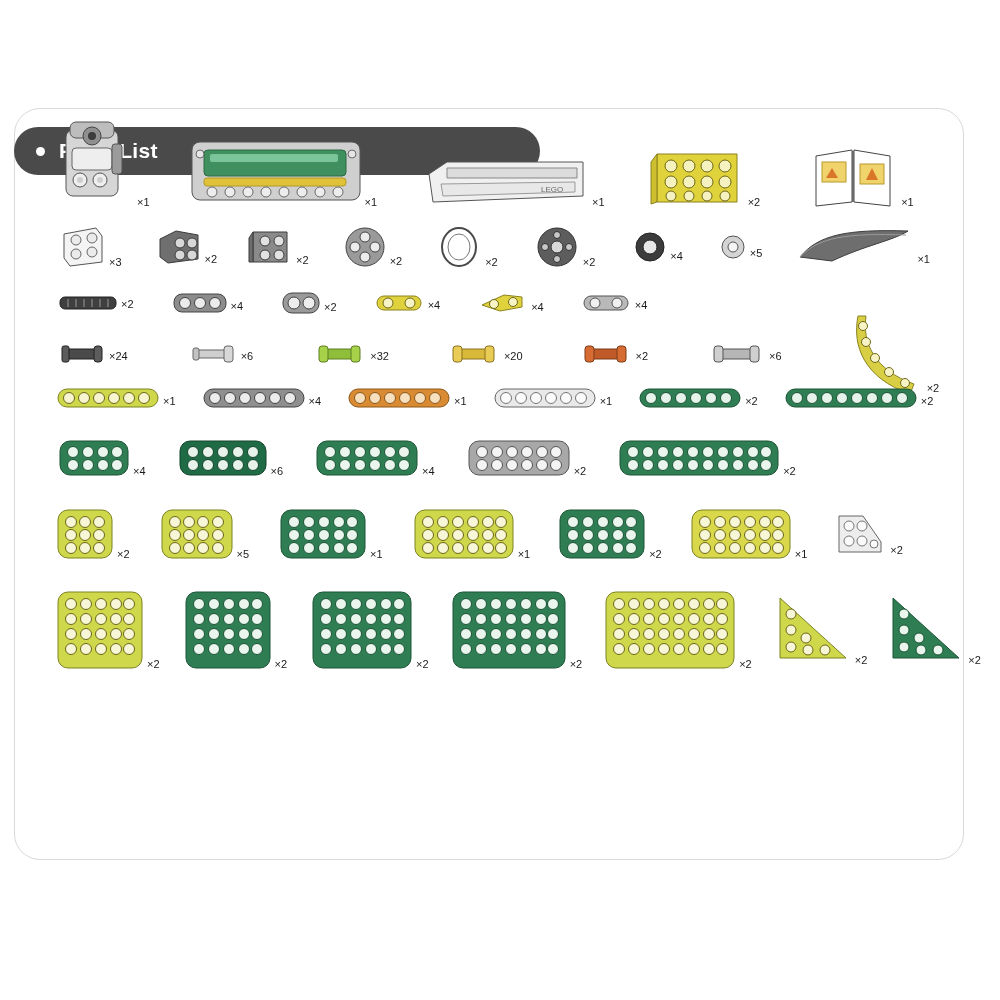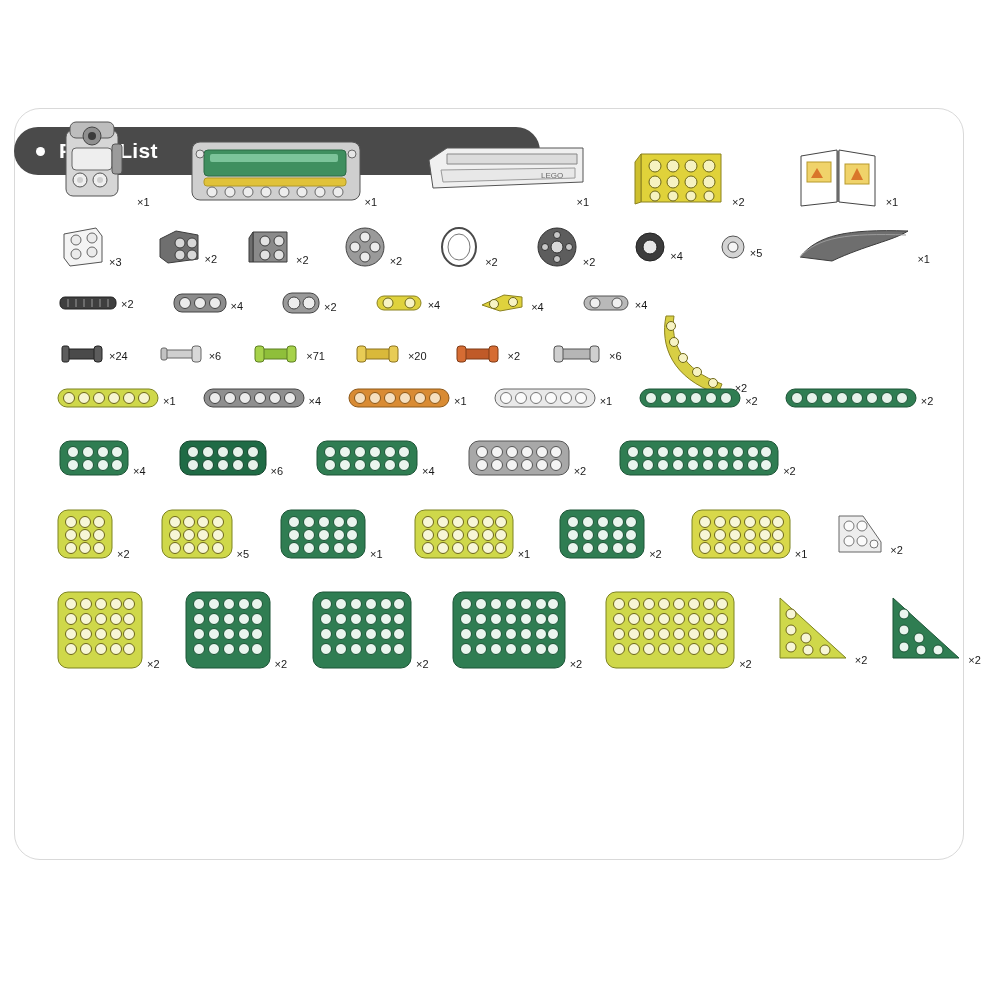--- a/index.html
+++ b/index.html
@@ -88,21 +88,21 @@
               <circle cx="148" cy="58" r="5"></circle>
           </g>
           <g fill="#e6e6e6" stroke="#6a6a6a">
             <circle cx="10" cy="20" r="4"></circle>
               <circle cx="162" cy="20" r="4"></circle>
           </g>
         </svg>
         <span class="qty">×1</span>
       </div>
 
-      <div class="item" style="margin-left:46px;flex-direction:column;">
+      <div class="item" style="margin-left:46px;">
         <svg width="166" height="54" viewBox="0 0 166 54">
           <path d="M6 18 L24 6 L160 6 L160 40 L10 46 Z" fill="#f0f0f0" stroke="#555"></path>
           <path d="M24 12 L154 12 L154 22 L24 22 Z" fill="#dcdcdc" stroke="#888"></path>
           <path d="M18 28 L152 26 L152 36 L20 40 Z" fill="#e8e8e8" stroke="#9a9a9a"></path>
           <text x="118" y="36" font-size="8" fill="#6a6a6a" font-family="Liberation Sans, sans-serif">LEGO</text>
         </svg>
         <span class="qty">×1</span>
       </div>
 
       <div class="item" style="margin-left:44px;">
@@ -310,21 +310,21 @@
           <rect x="4" y="3" width="44" height="14" rx="7" fill="#b9b9b9" stroke="#555"></rect>
           <g fill="#f0f0f0" stroke="#555">
               <circle cx="15" cy="10" r="5"></circle>
               <circle cx="37" cy="10" r="5"></circle>
             </g>
         </svg>
         <span class="qty">×4</span>
       </div>
     </div>
 
-    <div class="row" style="height:48px;margin-top:10px;align-items:center;">
+    <div class="row" style="height:48px;margin-top:10px;align-items:center;gap:32px;">
 
       <div class="item" style="margin-left:24px;">
         <svg width="48" height="20" viewBox="0 0 48 20">
           <rect x="8" y="5" width="30" height="10" fill="#4a4a4a" stroke="#222"></rect>
           <rect x="4" y="2" width="7" height="16" rx="2" fill="#5c5c5c" stroke="#222"></rect>
           <rect x="36" y="2" width="8" height="16" rx="3" fill="#5c5c5c" stroke="#222"></rect>
         </svg>
         <span class="qty">×24</span>
       </div>
 
@@ -336,21 +336,21 @@
         </svg>
         <span class="qty">×6</span>
       </div>
 
       <div class="item" style="margin-left:30px;">
         <svg width="52" height="20" viewBox="0 0 52 20">
           <rect x="10" y="5" width="28" height="10" fill="#8fbf3a" stroke="#5d7f22"></rect>
           <rect x="4" y="2" width="9" height="16" rx="3" fill="#a6d24a" stroke="#5d7f22"></rect>
           <rect x="36" y="2" width="9" height="16" rx="3" fill="#a6d24a" stroke="#5d7f22"></rect>
         </svg>
-        <span class="qty">×71</span>
+        <span class="qty">×32</span>
       </div>
 
       <div class="item" style="margin-left:28px;">
         <svg width="52" height="20" viewBox="0 0 52 20">
           <rect x="10" y="5" width="28" height="10" fill="#d9b93a" stroke="#8b7320"></rect>
           <rect x="4" y="2" width="9" height="16" rx="3" fill="#e8cc55" stroke="#8b7320"></rect>
           <rect x="36" y="2" width="9" height="16" rx="3" fill="#e8cc55" stroke="#8b7320"></rect>
         </svg>
         <span class="qty">×20</span>
       </div>

